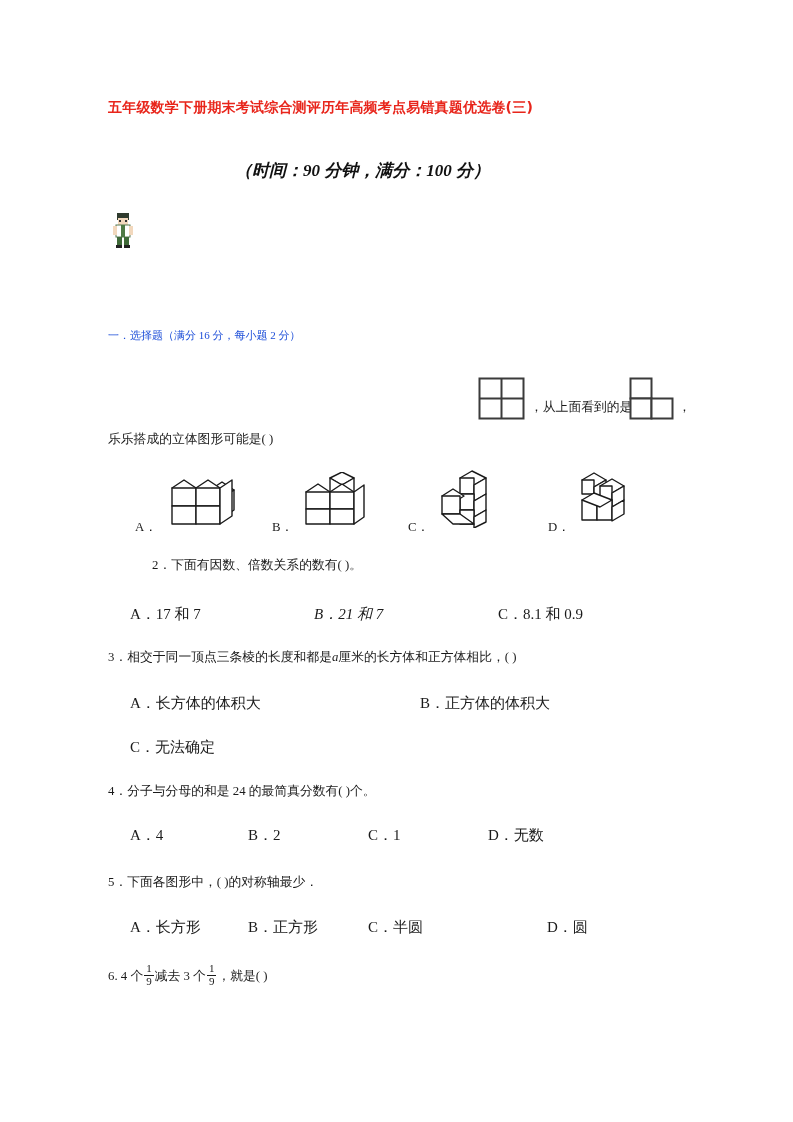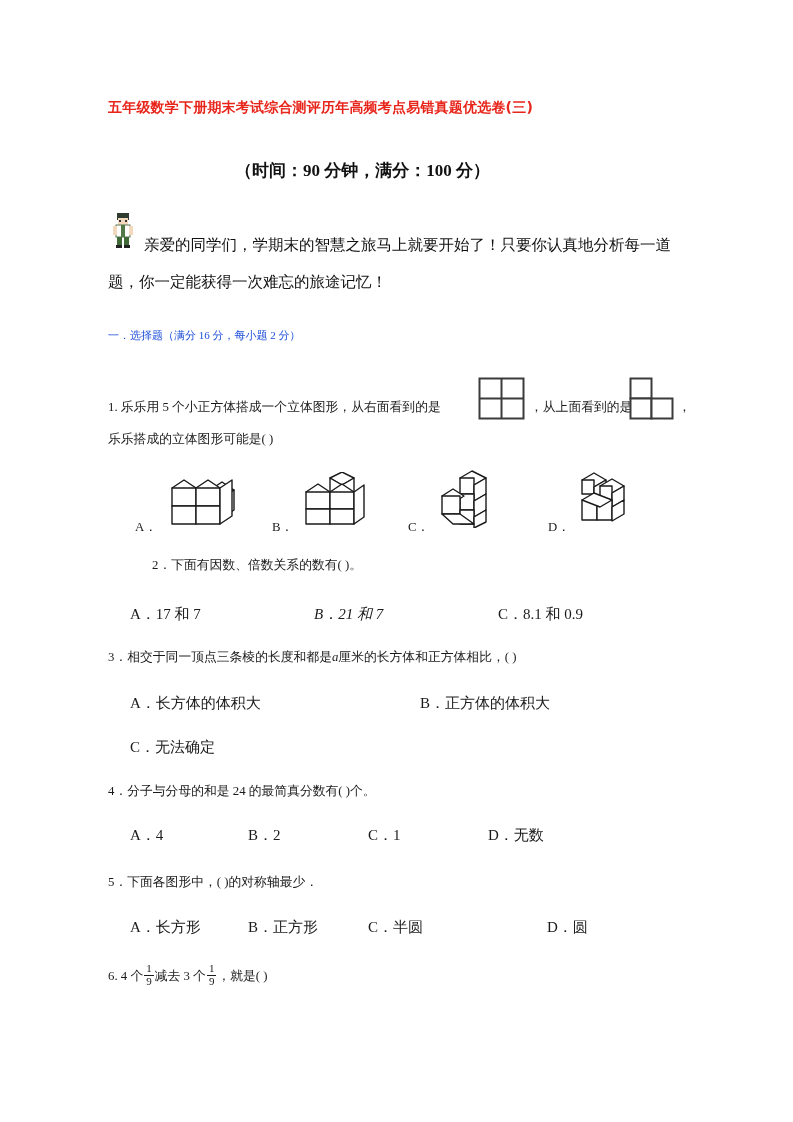--- a/index.html
+++ b/index.html
@@ -38,20 +38,21 @@
   .doc-subtitle {
     position: absolute;
     top: 159px;
     left: 0;
     width: 725px;
     text-align: center;
     font-size: 17px;
     font-weight: bold;
     color: #111;
     font-family: "Liberation Serif", "DejaVu Serif", serif;
+    font-style: italic;
   }
 
   
   .intro {
     position: absolute;
     top: 226px;
     left: 108px;
     width: 578px;
     font-size: 15.5px;
     line-height: 37px;
@@ -134,27 +135,23 @@
       <rect x="9" y="13" width="4" height="12" fill="#4f7a45"></rect>
       <rect x="1" y="14" width="4" height="9" fill="#f2d8bd"></rect>
       <rect x="17" y="14" width="4" height="9" fill="#f2d8bd"></rect>
       <rect x="5" y="25" width="5" height="9" fill="#3f6a38"></rect>
       <rect x="12" y="25" width="5" height="9" fill="#3f6a38"></rect>
       <rect x="4" y="33" width="6" height="3" fill="#222"></rect>
       <rect x="12" y="33" width="6" height="3" fill="#222"></rect>
     </svg>
   </div>
 
-  <div class="intro">亲爱的同学们，学期末的智慧之旅马上就要开始了！只要你认真地分析每一道题，你一定能获得一次难忘的旅途记忆！</div>
 
   <div class="section-head" style="top:328px;">一．选择题（满分 16 分，每小题 2 分）</div>
 
-  <div class="q" style="top:400px; left:108px;">
-    <span>1. 乐乐用 5 个小正方体搭成一个立体图形，从右面看到的是</span>
-  </div>
 
   <div class="cubefig" style="top:377px; left:478px;">
     <svg width="50" height="45" viewBox="0 0 50 45">
       <rect x="1.5" y="1.5" width="44" height="40" fill="#ffffff" stroke="#3b3b3b" stroke-width="2"></rect>
       <line x1="23.5" y1="1.5" x2="23.5" y2="41.5" stroke="#3b3b3b" stroke-width="2"></line>
       <line x1="1.5" y1="21.5" x2="45.5" y2="21.5" stroke="#3b3b3b" stroke-width="2"></line>
     </svg>
   </div>
 
   <div class="q" style="top:400px; left:530px;">

